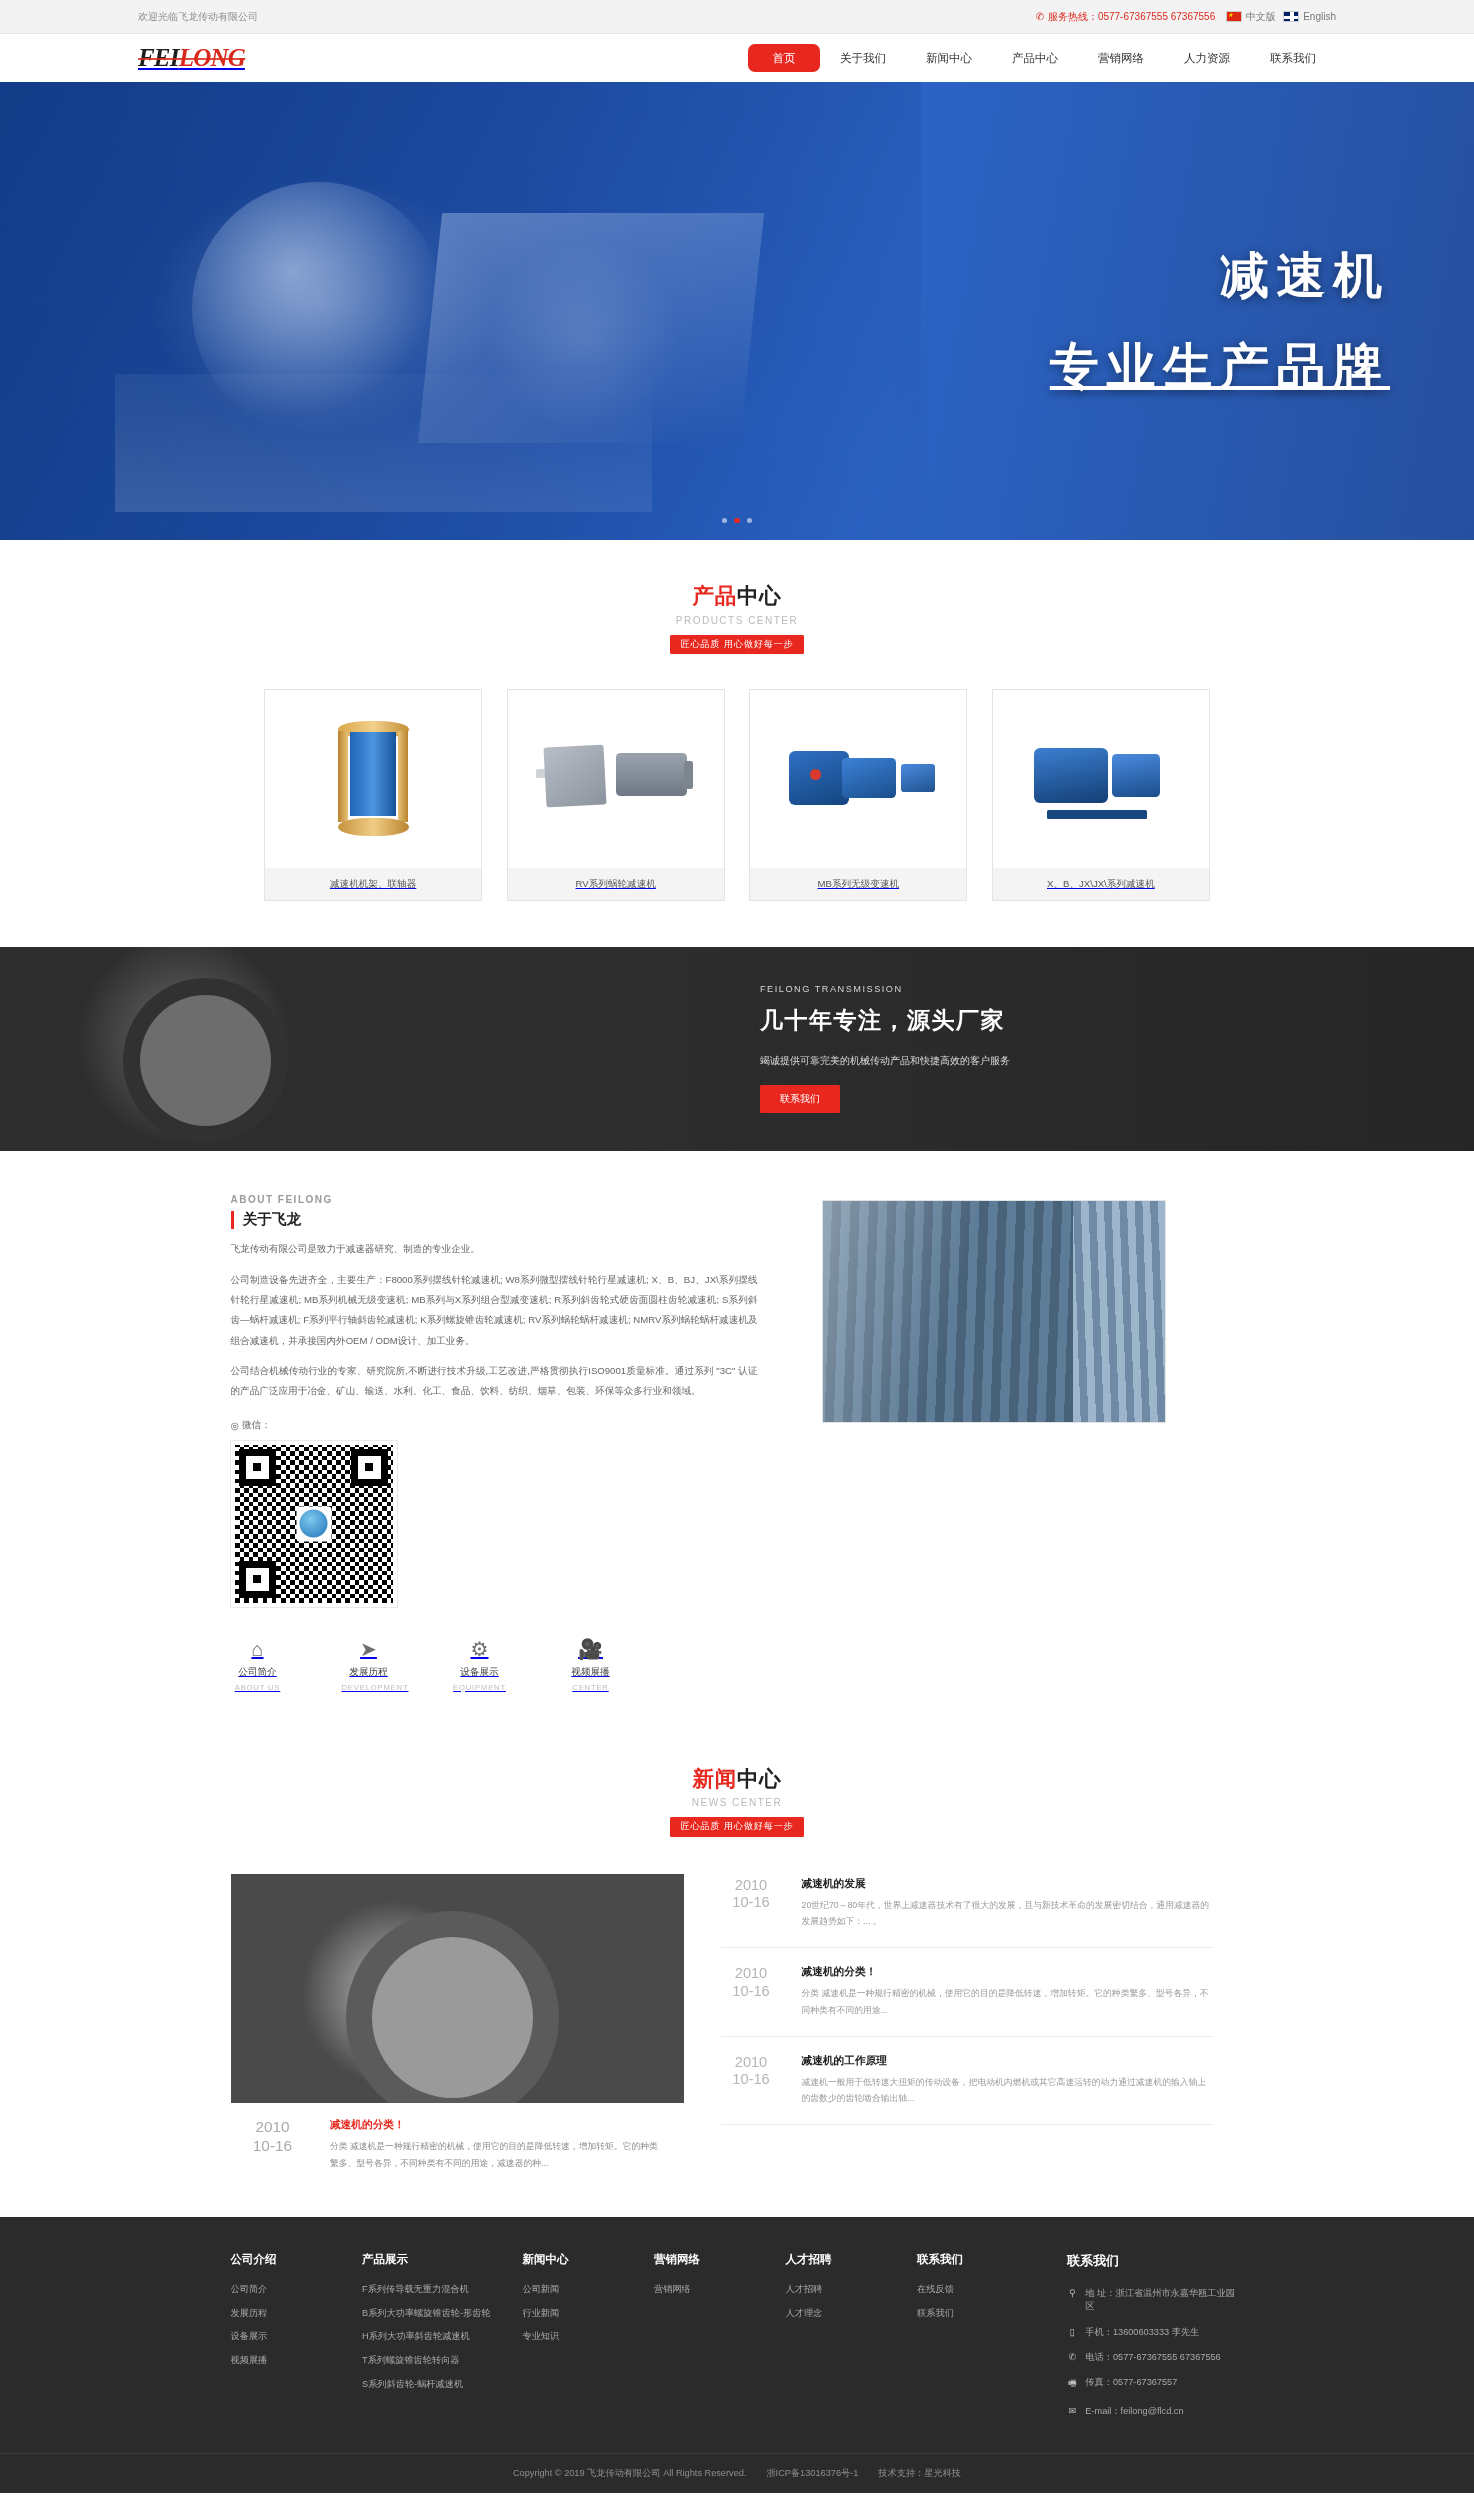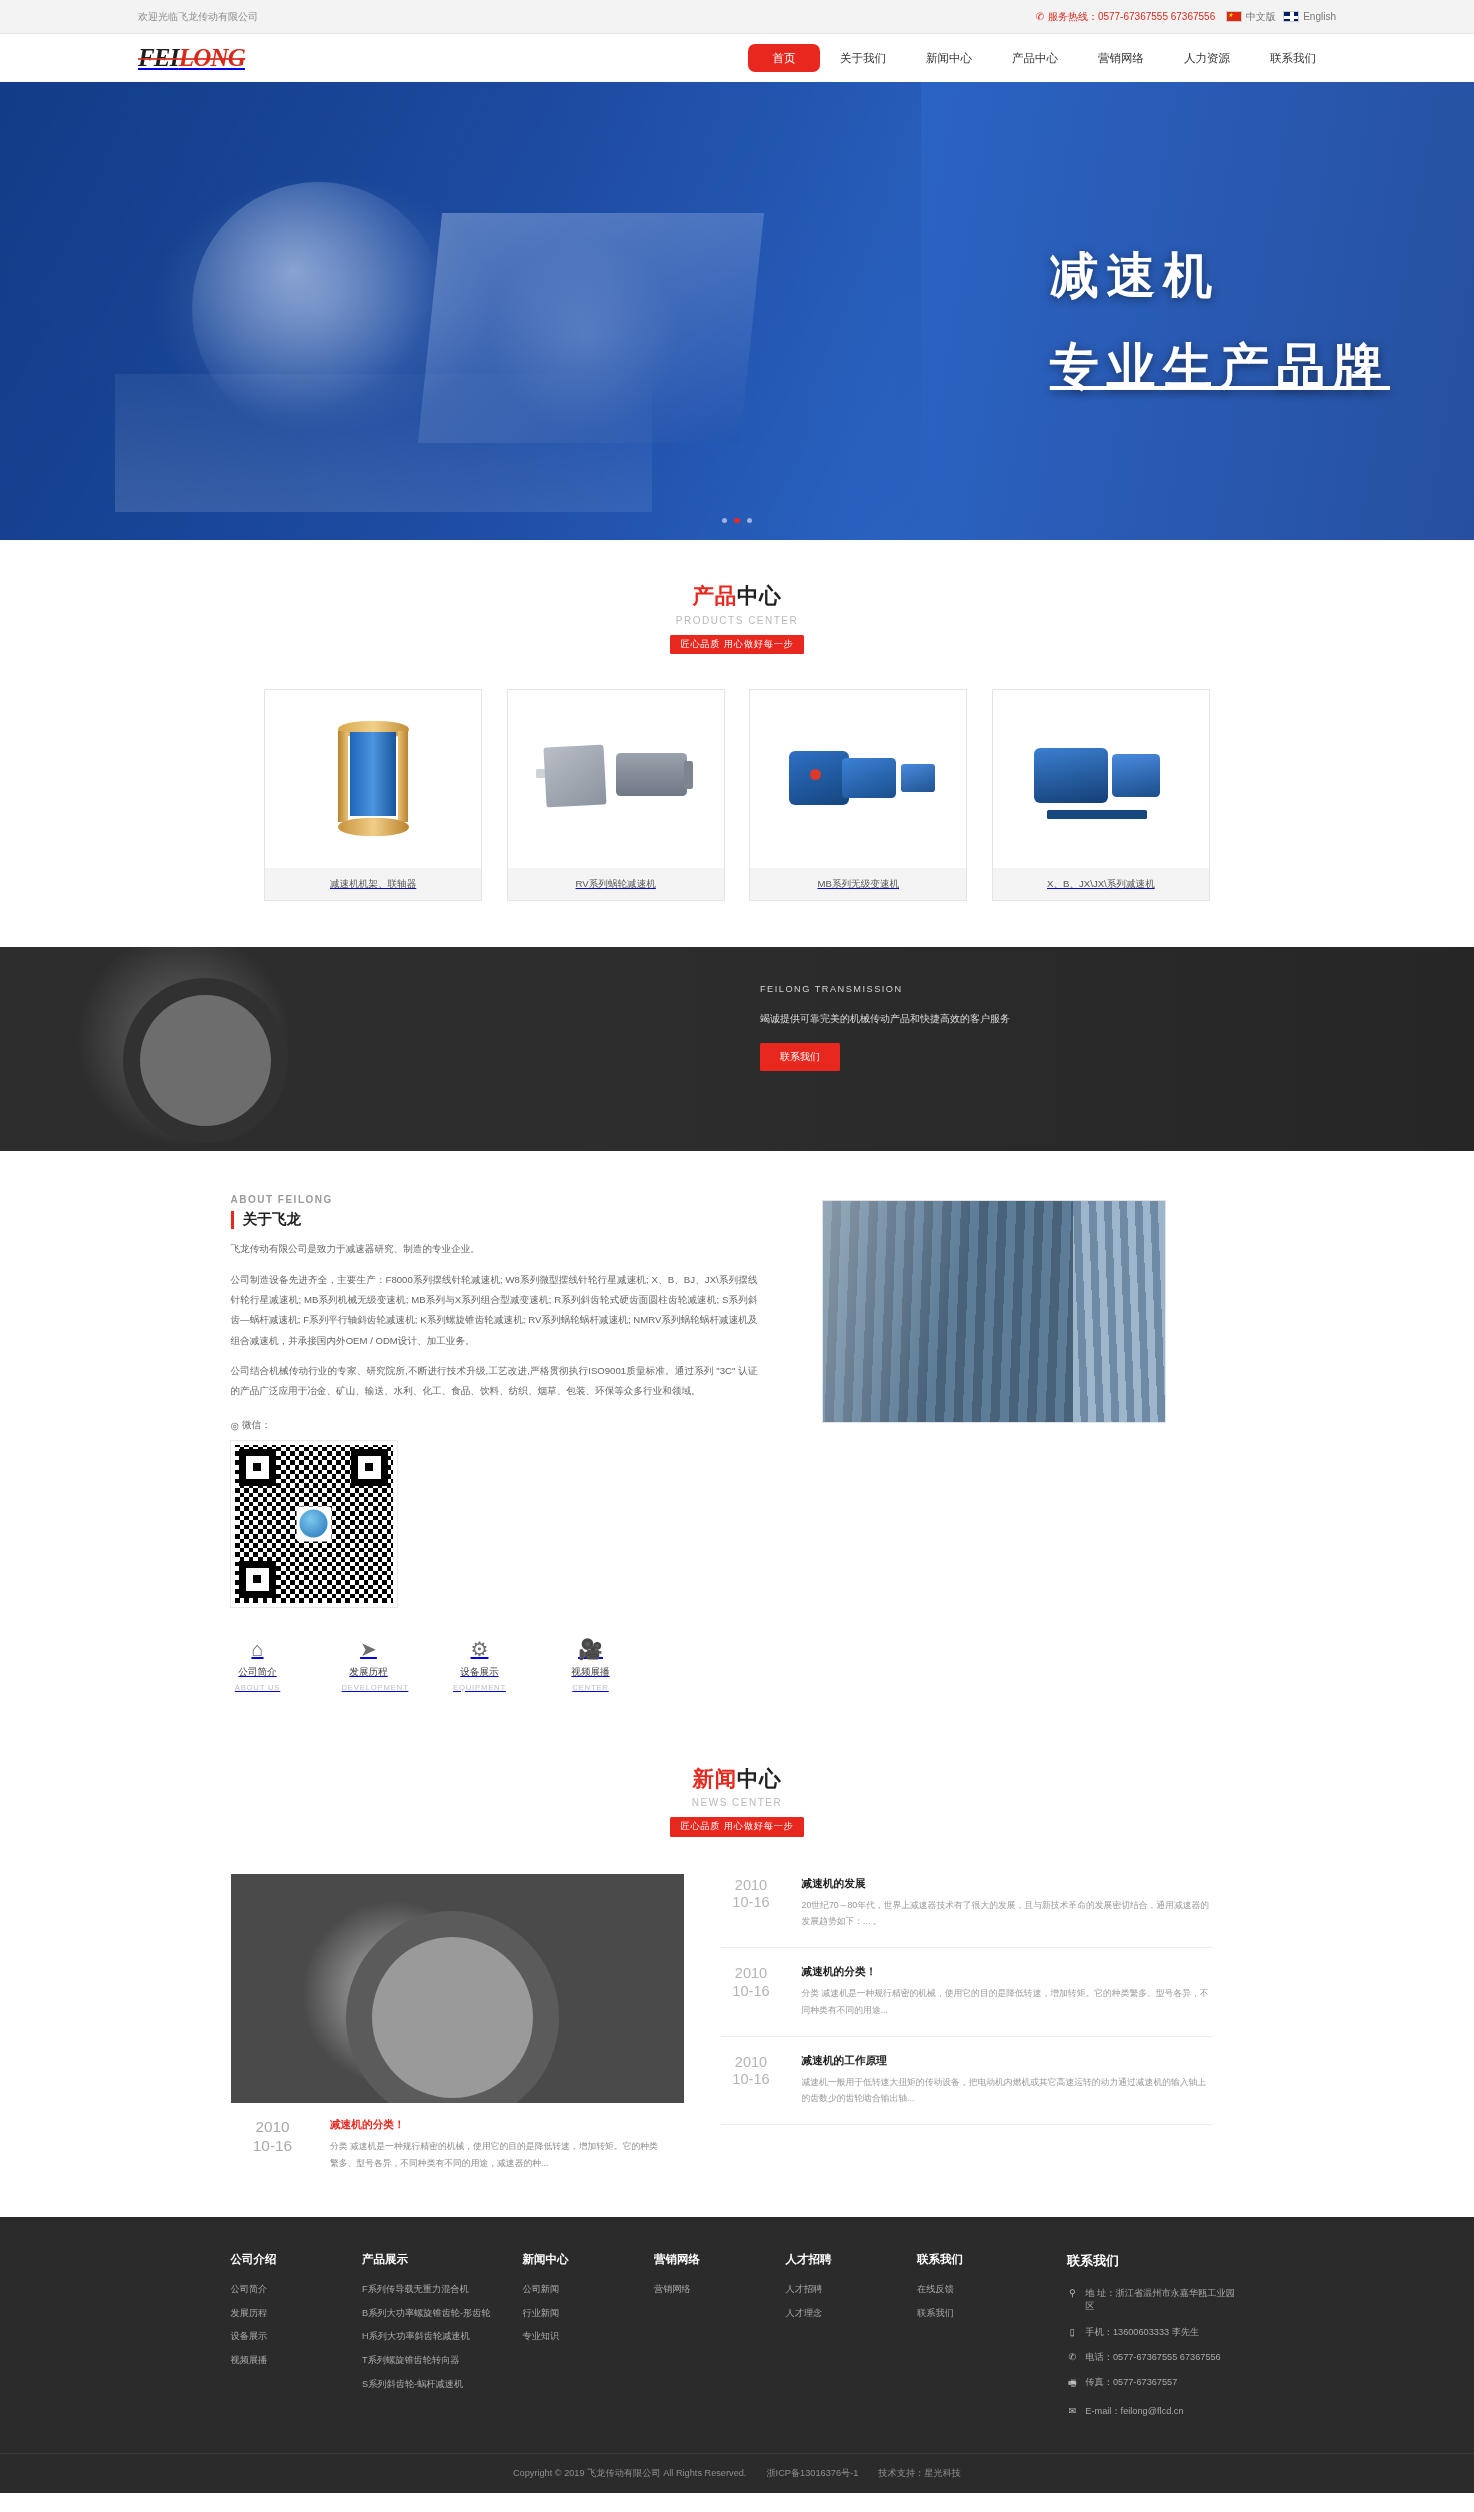--- a/index.html
+++ b/index.html
@@ -102,20 +102,21 @@
     transform: skewX(-6deg);
   }
   .banner .shape3 {
     position: absolute; left: 115px; top: 292px; width: 537px; height: 138px;
     background: linear-gradient(10deg, rgba(255,255,255,.15), rgba(255,255,255,0));
   }
   .banner-texts {
     position: absolute;
     right: 84px;
     top: 161px;
+    text-align: right;
     color: #fff;
   }
   .banner-texts .l1 {
     font-size: 49px; font-weight: bold; letter-spacing: 7.7px;
     text-shadow: 0 2.3px 9.2px rgba(0,0,0,.45);
   }
   .banner-texts .l2 {
     margin-top: 24.6px;
     font-size: 49px; font-weight: bold; letter-spacing: 7.7px;
     text-shadow: 0 2.3px 9.2px rgba(0,0,0,.45);
@@ -422,20 +423,21 @@
         <div class="prod-name">X、B、JX\JX\系列减速机</div>
       </a>
 
     </div>
   </section>
 
   <section class="strip">
     <div class="gearimg"></div>
     <div class="strip-content">
       <div class="en">FEILONG TRANSMISSION</div>
+      <h3>几十年专注，源头厂家</h3>
       <p>竭诚提供可靠完美的机械传动产品和快捷高效的客户服务</p>
       <a class="strip-btn" href="#">联系我们</a>
     </div>
   </section>
 
   <section class="about">
     <div class="inner">
       <div class="about-left">
         <div class="about-en">ABOUT FEILONG</div>
         <div class="about-cn">关于飞龙</div>

